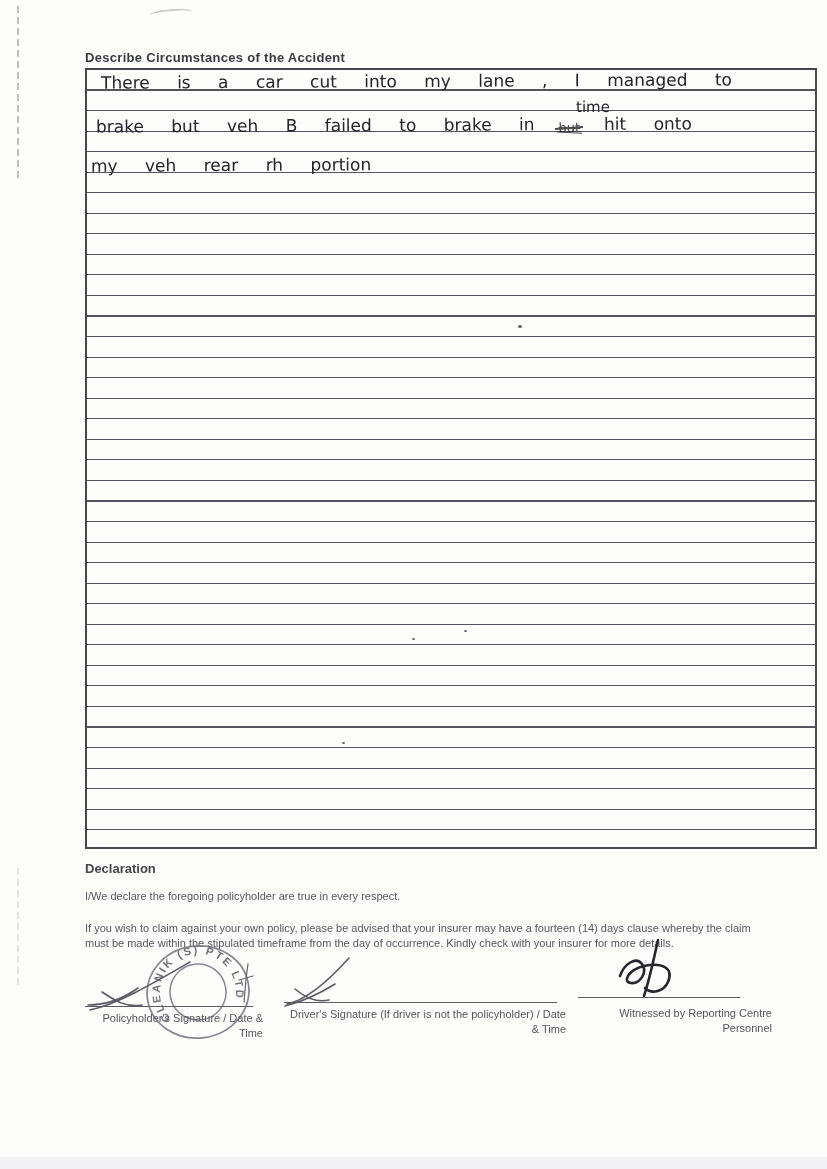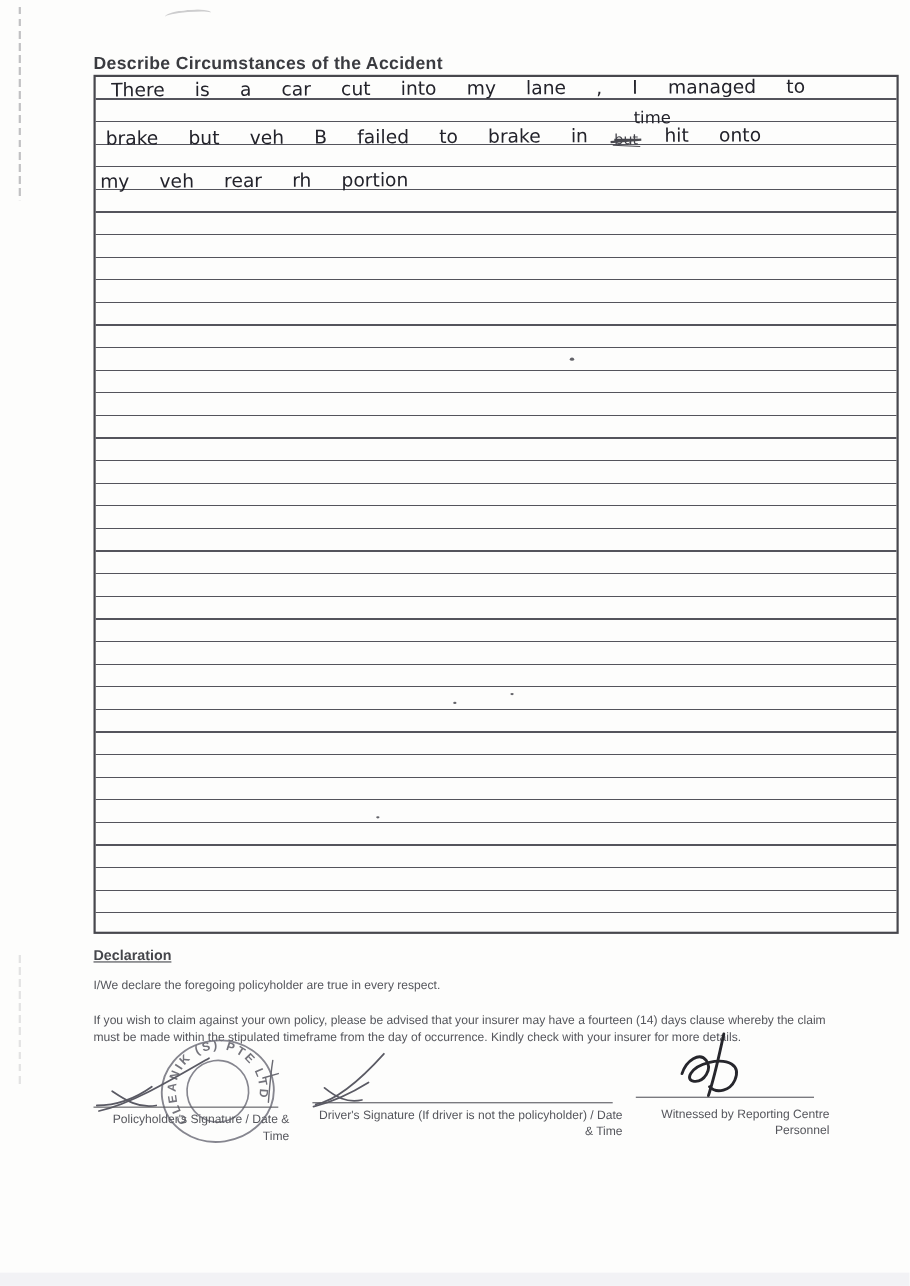--- a/index.html
+++ b/index.html
@@ -10,21 +10,21 @@
   
   .edge-artifact { position:absolute; left:17px; top:6px; width:2px; height:176px; opacity:.5;
     background:repeating-linear-gradient(180deg,#85858a 0 7px, transparent 7px 11px); }
   .edge-artifact.lower { top:868px; height:120px; opacity:.22; }
   .smudge { position:absolute; left:150px; top:9px; width:42px; height:9px;
     border-top:2px solid rgba(115,115,120,.35); border-radius:50%; transform:rotate(-5deg); }
   .speck { position:absolute; background:#3c3c44; border-radius:50%; opacity:.8; }
   .bottom-band { position:absolute; left:0; top:1157px; width:827px; height:12px; background:#f2f2f5; }
 
   
-  .section-title { position:absolute; left:85px; top:50px; font-size:16px; font-weight:bold;
+  .section-title { position:absolute; left:85px; top:50px; font-size:13px; font-weight:bold;
     color:#3a3b40; letter-spacing:.3px; }
 
   
   .lined-box { position:absolute; left:85px; top:68px; width:732px; height:781px;
     border:2px solid #47474d;
     background:repeating-linear-gradient(180deg, transparent 0px, transparent 19.45px, #54545c 19.45px, #54545c 20.55px);
   }
   .hand { position:absolute; font-family:"DejaVu Sans", sans-serif; color:#23232b;
     font-size:17px; line-height:20px; white-space:nowrap; transform:rotate(-.3deg); }
   .hand-line1 { left:14px; top:1px; word-spacing:22px; }
@@ -33,34 +33,34 @@
   .hand-line2 span { word-spacing:22px; white-space:nowrap; }
   .struck { position:relative; font-size:13px; opacity:.85; transform:translateY(2px);
     text-decoration:line-through; text-decoration-thickness:2px; }
   .struck::after { content:""; position:absolute; left:-3px; right:-3px; top:46%;
     border-top:2px solid #2b2b33; transform:rotate(-4deg); }
   .struck::before { content:""; position:absolute; left:-1px; right:-2px; top:68%;
     border-top:1.5px solid #2b2b33; transform:rotate(3deg); }
   .hand-line3 { left:4px; top:85px; word-spacing:22px; }
 
   
-  .decl-heading { position:absolute; left:85px; top:861px; font-size:13px; font-weight:bold; color:#45464b;text-decoration:underline; }
+  .decl-heading { position:absolute; left:85px; top:861px; font-size:13px; font-weight:bold; color:#45464b; }
   .decl-statement { position:absolute; left:85px; top:890px; font-size:11px; color:#55565c; }
   .decl-note { position:absolute; left:85px; top:921px; width:688px; font-size:11px;
     line-height:14.5px; color:#55565c; }
 
   
   .sig-line { position:absolute; height:0; border-top:1.6px solid #5a5a60; }
   .sig-line.l1 { left:85px;  top:1006px; width:168px; }
   .sig-line.l2 { left:284px; top:1002px; width:273px; }
   .sig-line.l3 { left:578px; top:997px;  width:162px; }
   .sig-label { position:absolute; font-size:11px; line-height:15px; color:#55565c;text-align:right; }
   .sig-label.s1 { left:85px;  top:1011px; width:178px; }
   .sig-label.s2 { left:284px; top:1007px; width:282px; }
-  .sig-label.s3 { left:576px; top:1006px; width:178px; }
+  .sig-label.s3 { left:594px; top:1006px; width:178px; }
 
   .sig-svg { position:absolute; }
   .stamp-svg { position:absolute; left:142px; top:941px; opacity:.82; }
 </style>
 </head>
 <body>
 
 <div class="page">
 
   <div class="edge-artifact"></div>

